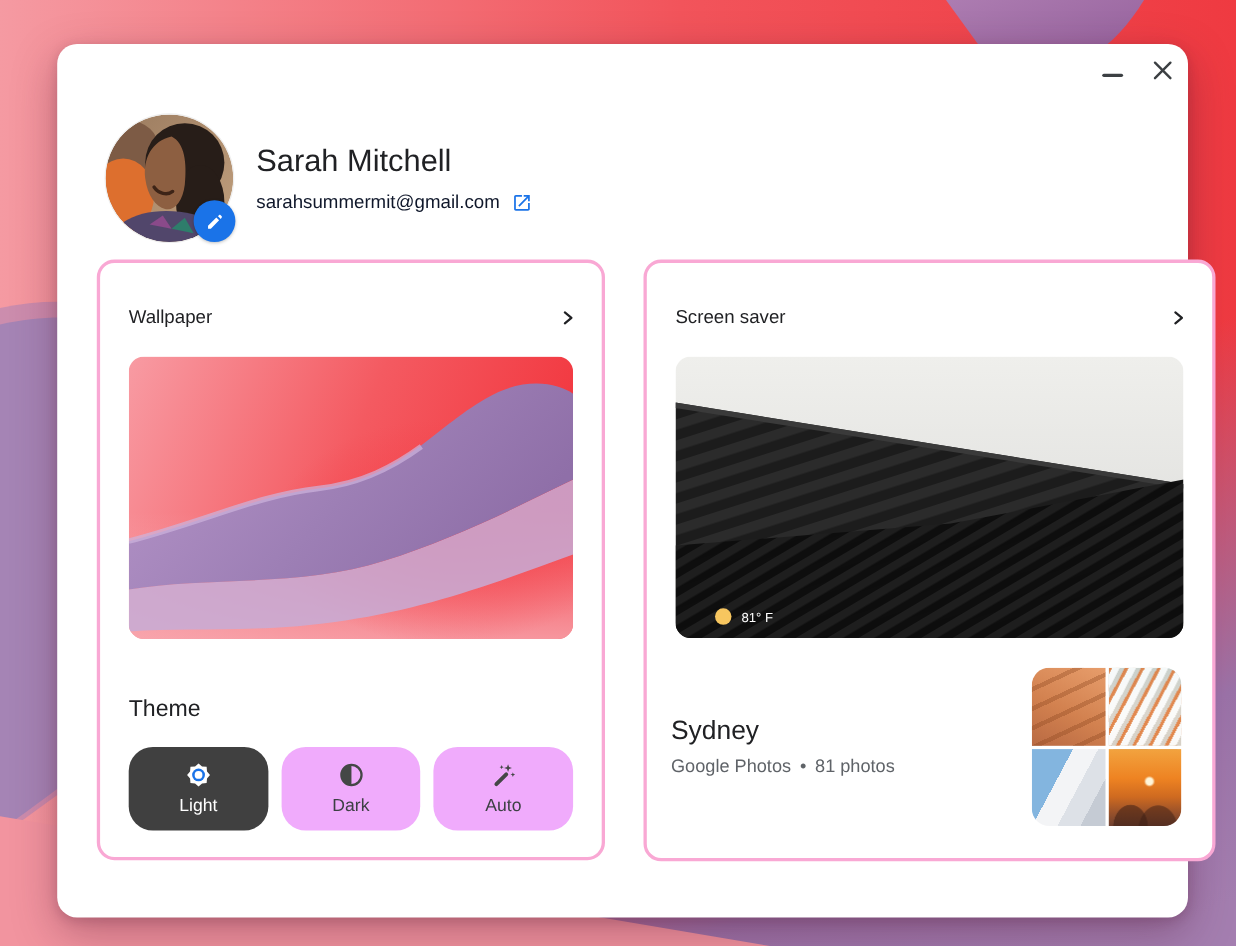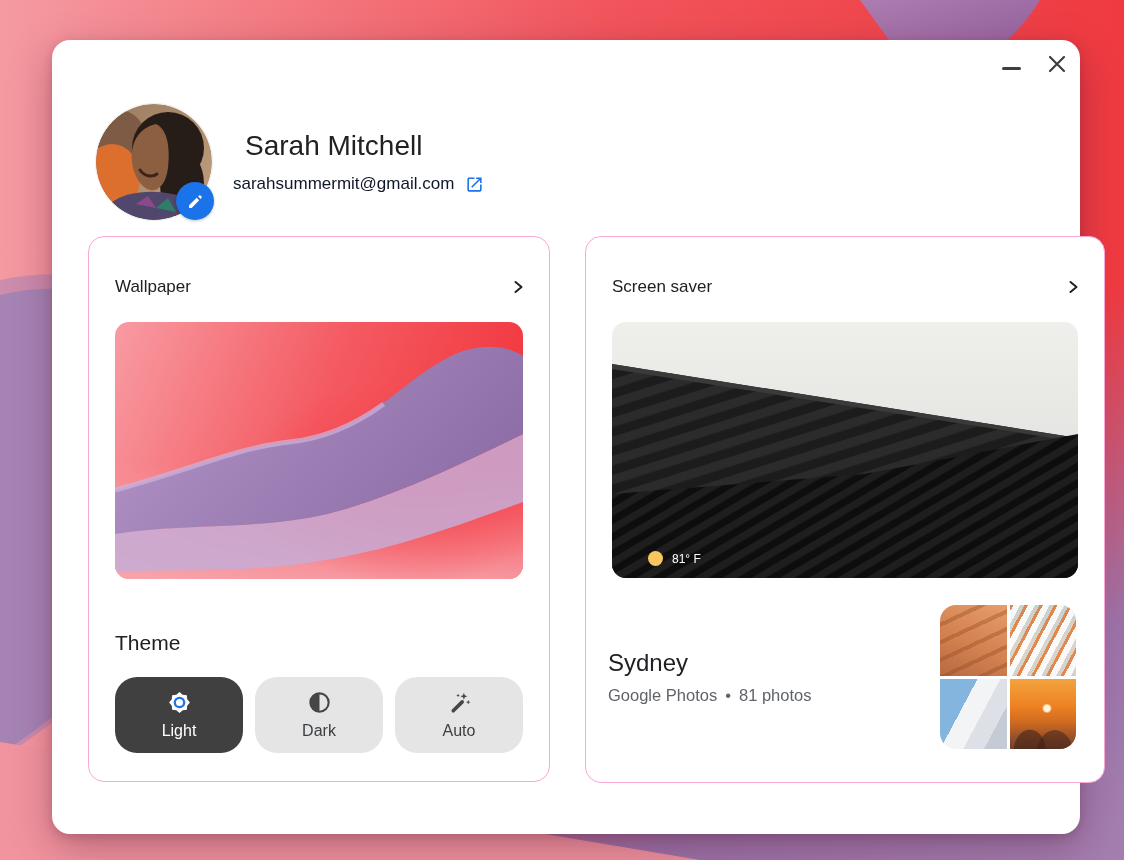--- a/index.html
+++ b/index.html
@@ -16,40 +16,40 @@
   .btn-minimize{left:946px;top:15px;}
   .btn-close{left:992px;top:11px;}
   .min-dash{width:19px;height:3px;background:#3c4043;border-radius:2px;display:block;}
 
   
   .avatar-wrap{position:absolute;left:44px;top:64px;width:116px;height:116px;}
   .avatar{width:116px;height:116px;border-radius:50%;overflow:hidden;box-shadow:0 0 0 1px rgba(0,0,0,.07);}
   .edit-badge{position:absolute;left:80px;top:78px;width:38px;height:38px;border-radius:50%;
     background:#1a73e8;border:none;cursor:pointer;display:flex;align-items:center;justify-content:center;
     box-shadow:0 1px 3px rgba(0,0,0,.25);padding:0;}
-  .profile-name{position:absolute;left:181px;top:88px;font-size:28px;line-height:36px;font-weight:500;color:#202124;margin-left:12px;}
+  .profile-name{position:absolute;left:181px;top:88px;font-size:28px;line-height:36px;font-weight:500;color:#202124;}
   .email-row{position:absolute;left:181px;top:134px;display:flex;align-items:center;gap:11px;cursor:pointer;text-decoration:none;}
   .email-text{font-size:17px;color:#0f172a;}
 
   
-  .card{position:absolute;background:#fff;border:1px solid #f9a8d4;border-radius:16px;}
+  .card{position:absolute;background:#fff;border:3px solid #f9a8d4;border-radius:16px;}
   .card-wallpaper{left:36px;top:196px;width:462px;height:546px;}
   .card-screensaver{left:533px;top:196px;width:520px;height:547px;}
   .card-header{position:absolute;top:38px;left:26px;right:24px;height:24px;display:flex;align-items:center;
     justify-content:space-between;cursor:pointer;}
   .card-title{font-size:17px;color:#202124;}
   .preview{position:absolute;top:85px;left:26px;right:26px;border-radius:14px;overflow:hidden;cursor:pointer;}
   .preview-wallpaper{height:257px;}
   .preview-screensaver{height:256px;}
   .preview svg{display:block;width:100%;height:100%;}
 
   
   .theme-label{position:absolute;left:26px;top:394px;font-size:21px;color:#202124;}
   .theme-row{position:absolute;left:26px;right:26px;top:440px;display:flex;gap:12px;}
-  .theme-btn{flex:1;height:76px;border:none;border-radius:22px;background:#e5e5e5;cursor:pointer;
+  .theme-btn{flex:1;height:76px;border:none;border-radius:22px;background:#f0abfc;cursor:pointer;
     display:flex;flex-direction:column;align-items:center;justify-content:center;gap:7px;
     font-size:16px;color:#3c4043;padding:0;}
   .theme-btn.selected{background:#404040;color:#ffffff;}
 
   
   .clock-overlay{position:absolute;left:20px;bottom:12px;display:flex;align-items:center;}
   .clock-time{font-size:44px;line-height:46px;color:#ffffff;font-weight:400;letter-spacing:.5px;}
   .weather-dot{width:15px;height:15px;border-radius:50%;background:#f7c65f;margin-left:16px;margin-right:9px;}
   .clock-temp{font-size:12px;color:#ffffff;}
   .album-row{position:absolute;left:22px;right:28px;top:368px;height:144px;display:flex;

